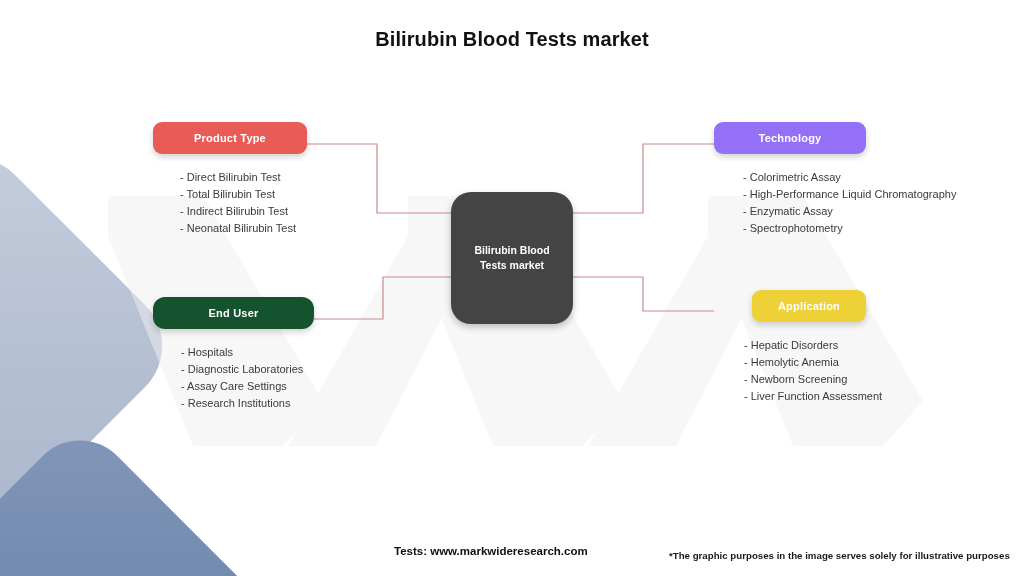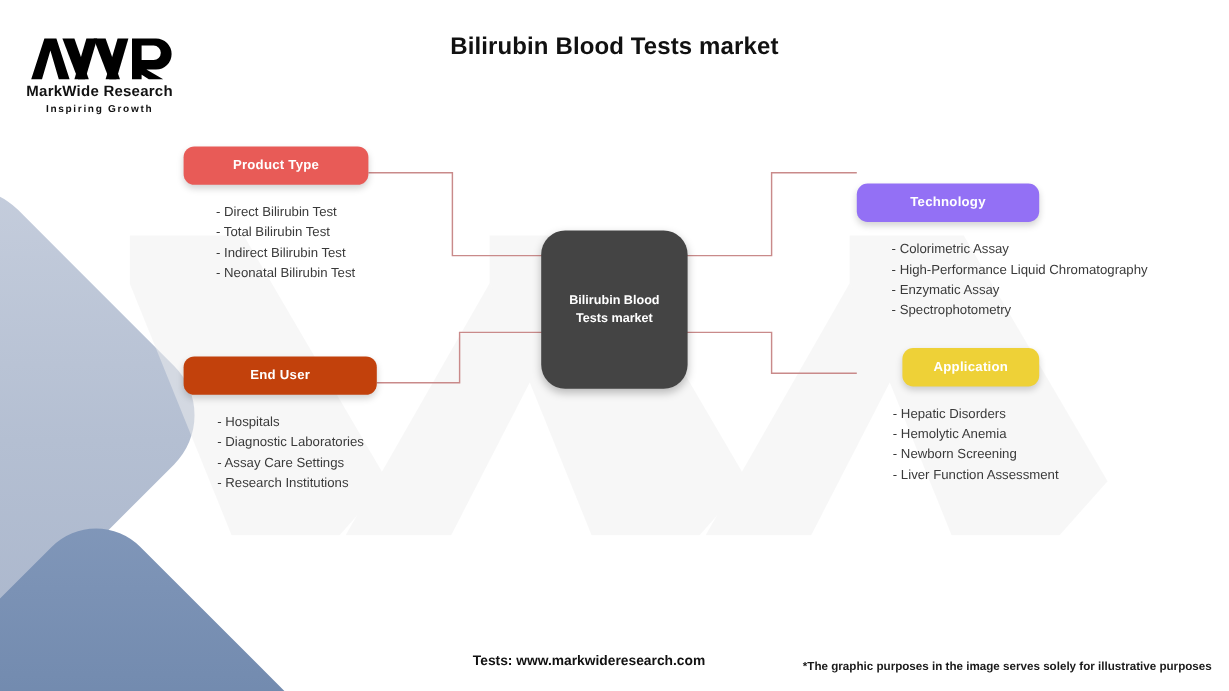--- a/index.html
+++ b/index.html
@@ -145,21 +145,21 @@
     font-size: 11px;
     line-height: 17px;
     color: #3a3a3a;
     white-space: nowrap;
   }
 
   
   #cat-product-type { left: 153px; top: 122px; width: 154px; }
   #cat-product-type .cat-list { padding-left: 27px; }
 
-  #cat-technology   { left: 714px; top: 122px; width: 152px; margin-top: 31px; }
+  #cat-technology   { left: 714px; top: 122px; width: 152px; }
   #cat-technology .cat-list { padding-left: 29px; }
 
   #cat-end-user     { left: 153px; top: 297px; width: 161px; }
   #cat-end-user .cat-list { padding-left: 28px; }
 
   #cat-application  { left: 714px; top: 290px; width: 152px; }
   #cat-application .cat-list { padding-left: 30px; }
 
   
   .source {
@@ -191,34 +191,20 @@
   <svg class="watermark" viewBox="0 0 820 250">
     <g fill="#f0f0f0">
       <polygon points="0,0 95,0 215,205 175,250 85,250 0,40"></polygon>
       <polygon points="180,250 300,40 340,110 268,250"></polygon>
       <polygon points="300,0 395,0 515,205 475,250 385,250 300,40"></polygon>
       <polygon points="480,250 600,40 640,110 568,250"></polygon>
       <polygon points="600,0 695,0 815,205 775,250 685,250 600,40"></polygon>
     </g>
   </svg>
 
-  <div class="logo">
-    <svg class="logo-mark" width="130" height="46" viewBox="0 0 130 46">
-      <g fill="#000000">
-        <polygon points="8,44 19,10 29,10 40,44 31,44 24,20 17,44"></polygon>
-        <polygon points="34,10 44,10 56,44 47,44"></polygon>
-        <polygon points="44,44 54,10 63,10 53,44"></polygon>
-        <polygon points="60,10 70,10 82,44 73,44"></polygon>
-        <polygon points="70,44 80,10 89,10 79,44"></polygon>
-        <path d="M92,10 h20 a13,13 0 0 1 0,26 h-8 l14,8 h-12 l-14,-9 v-7 h18 a6,6 0 0 0 0,-12 h-10 v28 h-8 z"></path>
-      </g>
-    </svg>
-    <div class="logo-name">MarkWide Research</div>
-    <div class="logo-tag">Inspiring Growth</div>
-  </div>
 
   <div class="title">Bilirubin Blood Tests market</div>
 
   <svg class="connectors" width="1024" height="576">
     <g stroke="#c98a8a" stroke-width="1.2" fill="none">
       <path d="M307,144 H377 V213 H455" stroke="#c98a8a"></path>
       <path d="M714,144 H643 V213 H570" stroke="#c98a8a"></path>
       <path d="M314,319 H383 V277 H455" stroke="#c98a8a"></path>
       <path d="M714,311 H643 V277 H570" stroke="#c98a8a"></path>
     </g>
@@ -246,21 +232,21 @@
     </div>
     <ul class="cat-list">
       <li>- Colorimetric Assay</li>
       <li>- High-Performance Liquid Chromatography</li>
       <li>- Enzymatic Assay</li>
       <li>- Spectrophotometry</li>
     </ul>
   </div>
 
   <div class="cat" id="cat-end-user">
-    <div class="cat-header" style="background: #c2410c;">
+    <div class="cat-header" style="background: #14532d; border-radius: 12px;">
       <span>End User</span>
     </div>
     <ul class="cat-list">
       <li>- Hospitals</li>
       <li>- Diagnostic Laboratories</li>
       <li>- Assay Care Settings</li>
       <li>- Research Institutions</li>
     </ul>
   </div>
 

